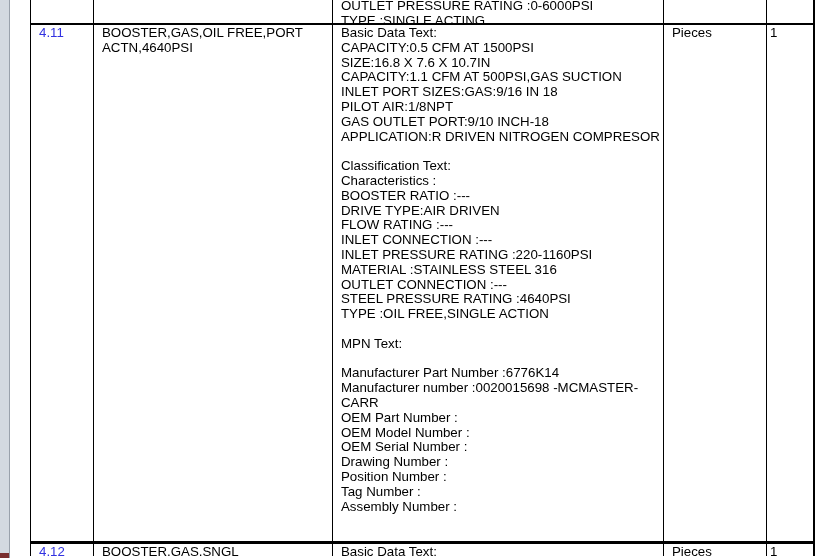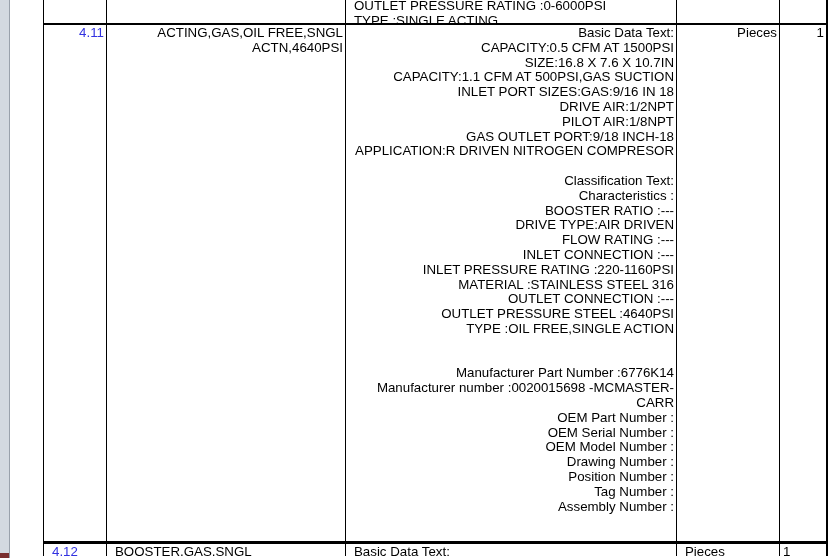--- a/index.html
+++ b/index.html
@@ -31,42 +31,41 @@
   .gutter-fragment {
     position: absolute;
     left: 0;
     bottom: 0;
     width: 9px;
     height: 5px;
     background: var(--corner-fragment, #7a2f2f);
   }
   .doc-table {
     position: absolute;
-    left: 43px;
+    left: 30px;
     top: 0;
     width: 785px;
     box-sizing: border-box;
     border-left: 1px solid var(--table-border, #000);
     border-right: 2px solid var(--table-border, #000);
   }
   .trow {
     display: grid;
     grid-template-columns: 63px 239px 331px 103px 46px;
     box-sizing: border-box;
   }
   .trow-prev {
     height: 25px;
     border-bottom: 2px solid var(--table-border, #000);
     overflow: hidden;
   }
   .trow-main {
     height: 519px;
     border-bottom: 3px solid var(--table-border, #000);
     overflow: hidden;
-    text-align: right;
   }
   .trow-next {
     height: 12px;
     overflow: hidden;
     text-decoration: underline;
   }
   .tcell {
     box-sizing: border-box;
     border-right: 1px solid var(--table-border, #000);
     padding: 1px 2px 0 8px;
@@ -112,55 +111,55 @@
       <div class="tcell"></div>
       <div class="tcell qty"></div>
     </div>
 
     <div class="trow trow-main">
       <div class="tcell">
         <span class="item-link">4.11</span>
       </div>
       <div class="tcell">
         <div class="lines">
-            <div class="tline">ACTING,GAS,OIL FREE,SNGL</div>
+            <div class="tline">BOOSTER,GAS,OIL FREE,PORT</div>
             <div class="tline">ACTN,4640PSI</div>
           </div>
       </div>
       <div class="tcell">
         <div class="lines">
             <div class="tline">Basic Data Text:</div>
             <div class="tline">CAPACITY:0.5 CFM AT 1500PSI</div>
             <div class="tline">SIZE:16.8 X 7.6 X 10.7IN</div>
             <div class="tline">CAPACITY:1.1 CFM AT 500PSI,GAS SUCTION</div>
             <div class="tline">INLET PORT SIZES:GAS:9/16 IN 18</div>
-            <div class="tline">DRIVE AIR:1/2NPT</div>
             <div class="tline">PILOT AIR:1/8NPT</div>
-            <div class="tline">GAS OUTLET PORT:9/18 INCH-18</div>
+            <div class="tline">GAS OUTLET PORT:9/10 INCH-18</div>
             <div class="tline">APPLICATION:R DRIVEN NITROGEN COMPRESOR</div>
             <div class="tline">&nbsp;</div>
             <div class="tline">Classification Text:</div>
             <div class="tline">Characteristics :</div>
             <div class="tline">BOOSTER RATIO :---</div>
             <div class="tline">DRIVE TYPE:AIR DRIVEN</div>
             <div class="tline">FLOW RATING :---</div>
             <div class="tline">INLET CONNECTION :---</div>
             <div class="tline">INLET PRESSURE RATING :220-1160PSI</div>
             <div class="tline">MATERIAL :STAINLESS STEEL 316</div>
             <div class="tline">OUTLET CONNECTION :---</div>
-            <div class="tline">OUTLET PRESSURE STEEL :4640PSI</div>
+            <div class="tline">STEEL PRESSURE RATING :4640PSI</div>
             <div class="tline">TYPE :OIL FREE,SINGLE ACTION</div>
             <div class="tline">&nbsp;</div>
+            <div class="tline">MPN Text:</div>
             <div class="tline">&nbsp;</div>
             <div class="tline">Manufacturer Part Number :6776K14</div>
             <div class="tline">Manufacturer number :0020015698 -MCMASTER-</div>
             <div class="tline">CARR</div>
             <div class="tline">OEM Part Number :</div>
+            <div class="tline">OEM Model Number :</div>
             <div class="tline">OEM Serial Number :</div>
-            <div class="tline">OEM Model Number :</div>
             <div class="tline">Drawing Number :</div>
             <div class="tline">Position Number :</div>
             <div class="tline">Tag Number :</div>
             <div class="tline">Assembly Number :</div>
           </div>
       </div>
       <div class="tcell">Pieces</div>
       <div class="tcell qty">1</div>
     </div>
 

